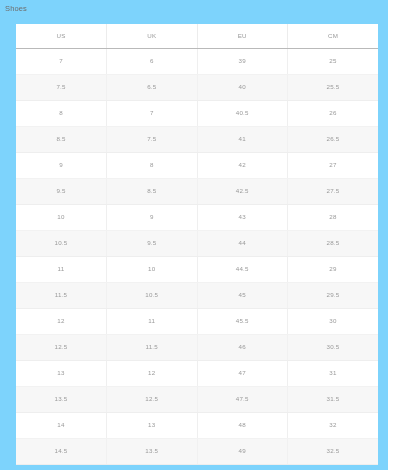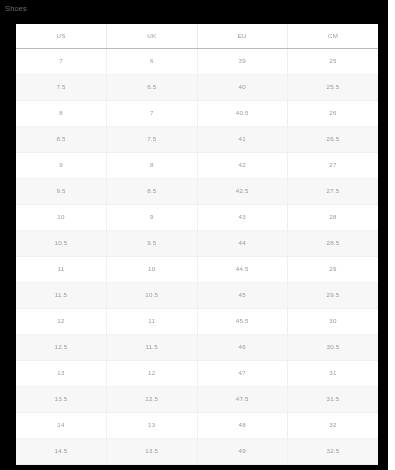--- a/index.html
+++ b/index.html
@@ -9,21 +9,21 @@
     height: 470px;
     background: #ffffff;
     font-family: "Liberation Sans", sans-serif;
     -webkit-font-smoothing: antialiased;
   }
 
   #page-root {
     width: 388px;
     height: 470px;
     position: relative;
-    background: #000000;
+    background: #7dd3fc;
     overflow: hidden;
   }
 
   .page-title {
     position: absolute;
     left: 5px;
     top: 3px;
     font-size: 7.5px;
     line-height: 11px;
     color: #6e6e6e;

